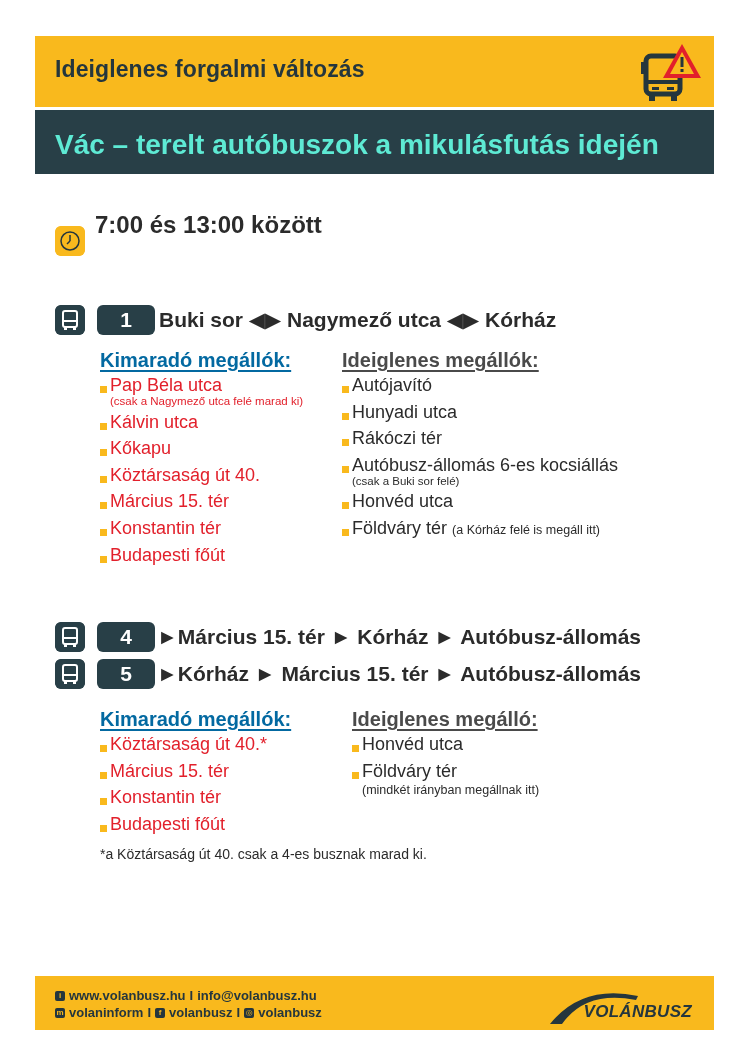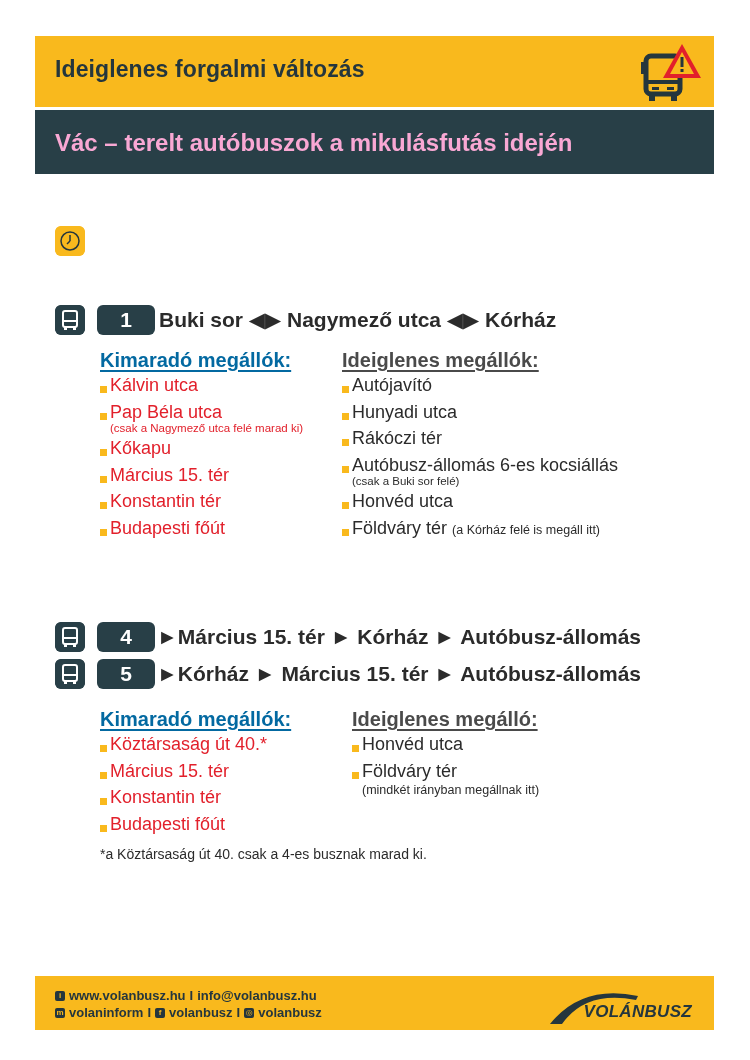--- a/index.html
+++ b/index.html
@@ -17,22 +17,22 @@
     color: #25363d; letter-spacing: 0.1px;
   }
   .bus-warning {
     position: absolute; right: 12px; top: 6px; width: 64px; height: 62px;
   }
   .band-dark {
     position: absolute; left: 35px; top: 110px; width: 679px; height: 64px;
     background: #283f47;
   }
   .band-dark .subtitle {
-    position: absolute; left: 20px; top: 19px; font-size: 24px; font-weight: bold;
-    color: #f9a8d4;
+    position: absolute; left: 20px; top: 19px; font-size: 28px; font-weight: bold;
+    color: #5eead4;
   }
   .date-block { position: absolute; left: 55px; top: 210px; }
   .clock-icon {
     position: absolute; left: 0px; top: 16px; width: 30px; height: 30px;
     background: #f9b91d; border-radius: 6px;
   }
   .date-text {
     position: absolute; left: 40px; top: 0px; font-size: 24px; font-weight: bold;
     color: #2b2b2b; line-height: 30px; white-space: nowrap;
   }
@@ -119,41 +119,43 @@
 </div>
 
 <div class="date-block">
   <svg class="clock-icon" viewBox="0 0 30 30">
     <rect x="0" y="0" width="30" height="30" rx="6" fill="#f9b91d"></rect>
     <circle cx="15" cy="15" r="9" fill="none" stroke="#25363d" stroke-width="1.5"></circle>
     <line x1="15" y1="15" x2="15" y2="9" stroke="#25363d" stroke-width="1.5"></line>
     <line x1="15" y1="15" x2="12" y2="18" stroke="#25363d" stroke-width="1.5"></line>
   </svg>
   <div class="date-text">
+    <div>7:00 és 13:00 között</div>
   </div>
 </div>
 
 <div class="route-row" style="top:305px;">
   <svg class="bus-badge" viewBox="0 0 30 30">
     <rect x="0" y="0" width="30" height="30" rx="6" fill="#283f47"></rect>
     <rect x="8" y="6" width="14" height="16" rx="2" fill="none" stroke="#fff" stroke-width="2"></rect>
     <line x1="8" y1="16" x2="22" y2="16" stroke="#fff" stroke-width="2"></line>
     <rect x="9" y="22" width="3" height="3" fill="#fff"></rect>
     <rect x="18" y="22" width="3" height="3" fill="#fff"></rect>
   </svg>
   <div class="line-badge">1</div>
   <div class="route-text">Buki sor ◀▶ Nagymező utca ◀▶ Kórház</div>
 </div>
 
 <div class="col" style="left:100px; top:346px;">
   <div class="col-head red">Kimaradó megállók:</div>
   <ul class="stops red">
+    <li><span>Pap Béla utca</span><span class="note">(csak a Nagymező utca felé marad ki)</span></li>
     <li><span>Kálvin utca</span></li>
-    <li><span>Pap Béla utca</span><span class="note">(csak a Nagymező utca felé marad ki)</span></li>
     <li><span>Kőkapu</span></li>
+    <li><span>Köztársaság út 40.</span></li>
     <li><span>Március 15. tér</span></li>
     <li><span>Konstantin tér</span></li>
     <li><span>Budapesti főút</span></li>
   </ul>
 </div>
 
 <div class="col" style="left:342px; top:346px;">
   <div class="col-head gray">Ideiglenes megállók:</div>
   <ul class="stops dark">
     <li><span>Autójavító</span></li>

